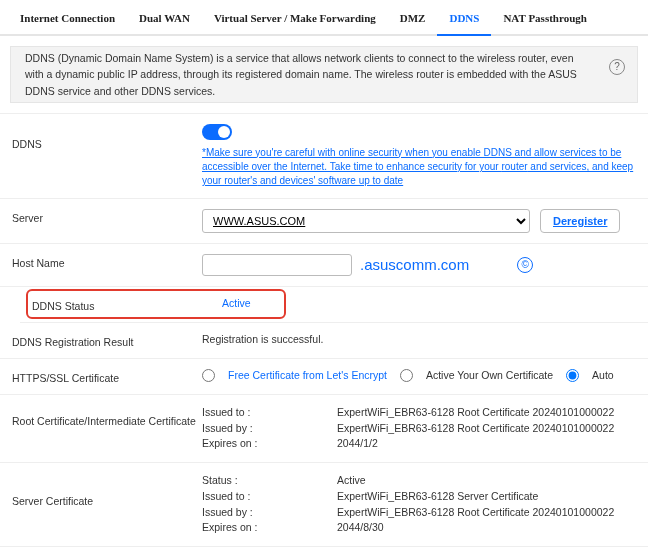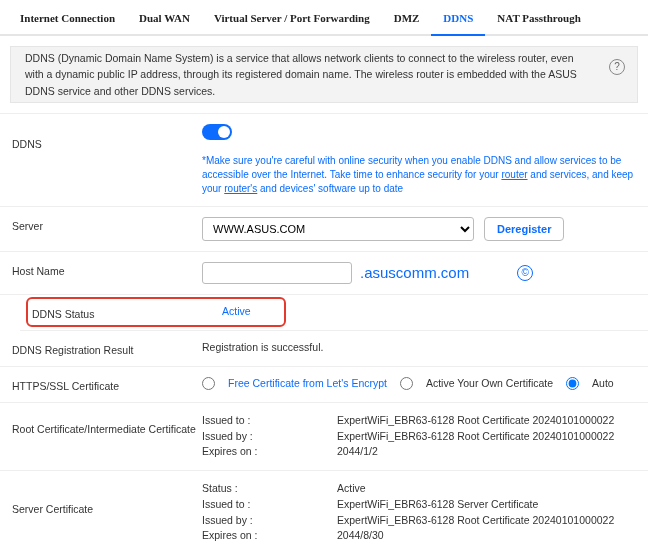--- a/index.html
+++ b/index.html
@@ -84,41 +84,44 @@
     position: absolute;
     right: 2px; top: 2px;
     width: 12px; height: 12px;
     background: #fff;
     border-radius: 50%;
   }
   .hint {
     color: #0b6cff;
     font-size: 10px;
     line-height: 1.4;
-    margin-top: 8px;
+    margin-top: 0;
+    text-decoration: underline;
   }
   .hint a { color: #0b6cff; text-decoration: underline; cursor: pointer; }
   select.server {
-    width: 272px;
+    width: 328px;
     height: 24px;
     border: 1px solid #bbb;
     border-radius: 3px;
     background: #fff;
     font-size: 11px;
     padding: 0 6px;
+    text-decoration: underline;
   }
   .btn-out {
     border: 1px solid #bbb;
     border-radius: 4px;
     background: #fff;
     color: #0b6cff;
     font-weight: 600;
     font-size: 11px;
     padding: 5px 12px;
     cursor: pointer;
+    text-decoration: underline;
   }
   .server-line { display: flex; align-items: center; gap: 10px; }
   input.host {
     width: 150px;
     height: 22px;
     border: 1px solid #bbb;
     border-radius: 3px;
     padding: 0 6px;
     font-size: 11px;
   }
@@ -147,21 +150,21 @@
   .kv .k { width: 95px; color: #333; }
   .kv .v { color: #333; }
   .ddns-row { position: relative; margin-left: 20px; }
 </style>
 </head>
 <body>
 
 <div class="tabs">
   <div class="tab">Internet Connection</div>
   <div class="tab">Dual WAN</div>
-  <div class="tab">Virtual Server / Port Forwarding</div>
+  <div class="tab">Virtual Server / Make Forwarding</div>
   <div class="tab">DMZ</div>
   <div class="tab active">DDNS</div>
   <div class="tab">NAT Passthrough</div>
 </div>
 
 <div class="info-box">
   <span style="display:block; padding-right:28px;">DDNS (Dynamic Domain Name System) is a service that allows network clients to connect to the wireless router, even with a dynamic public IP address, through its registered domain name. The wireless router is embedded with the ASUS DDNS service and other DDNS services.</span>
   <span class="help-icon">?</span>
 </div>
 

